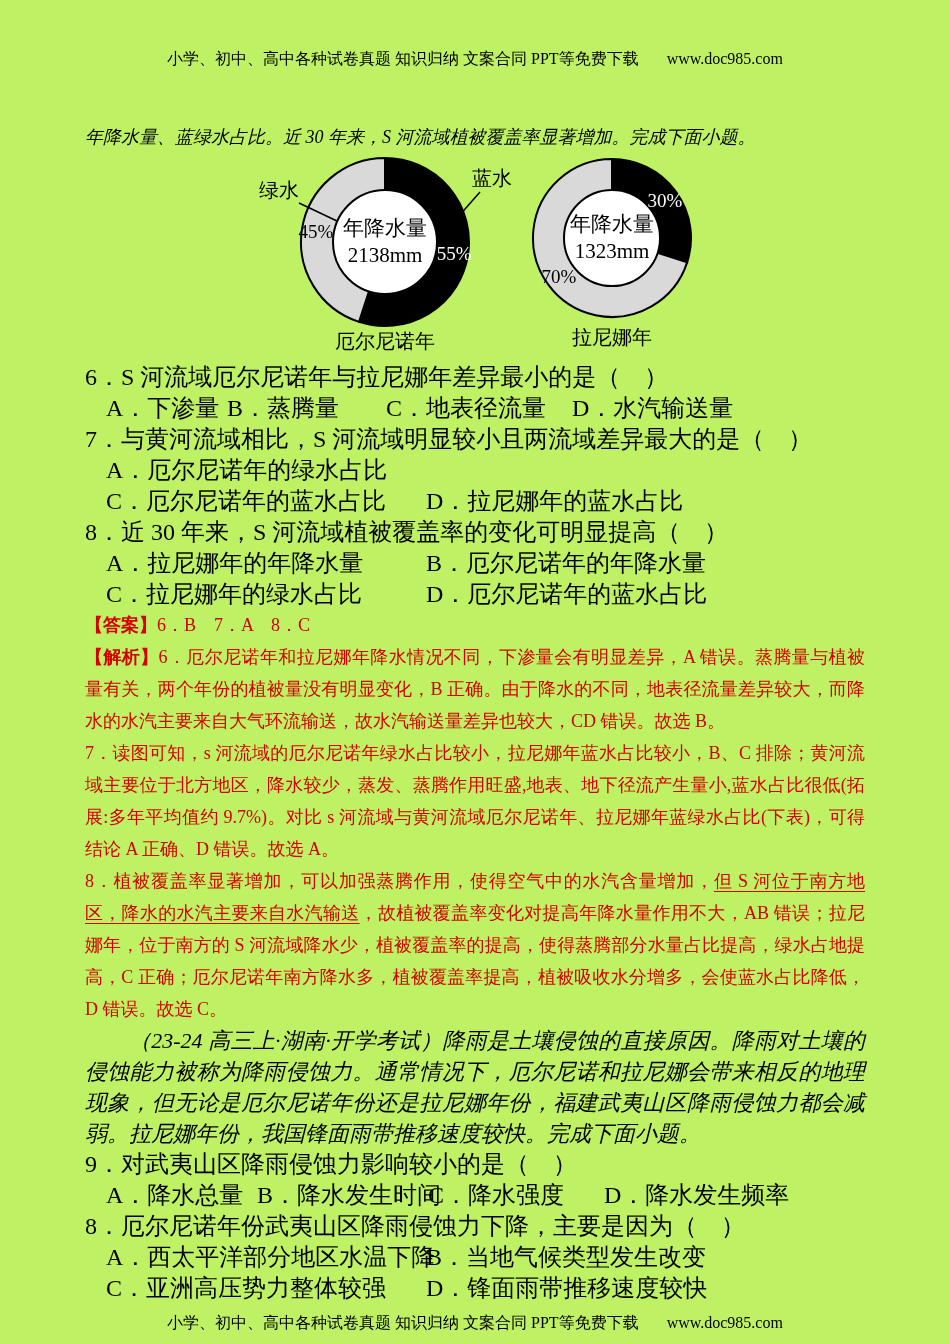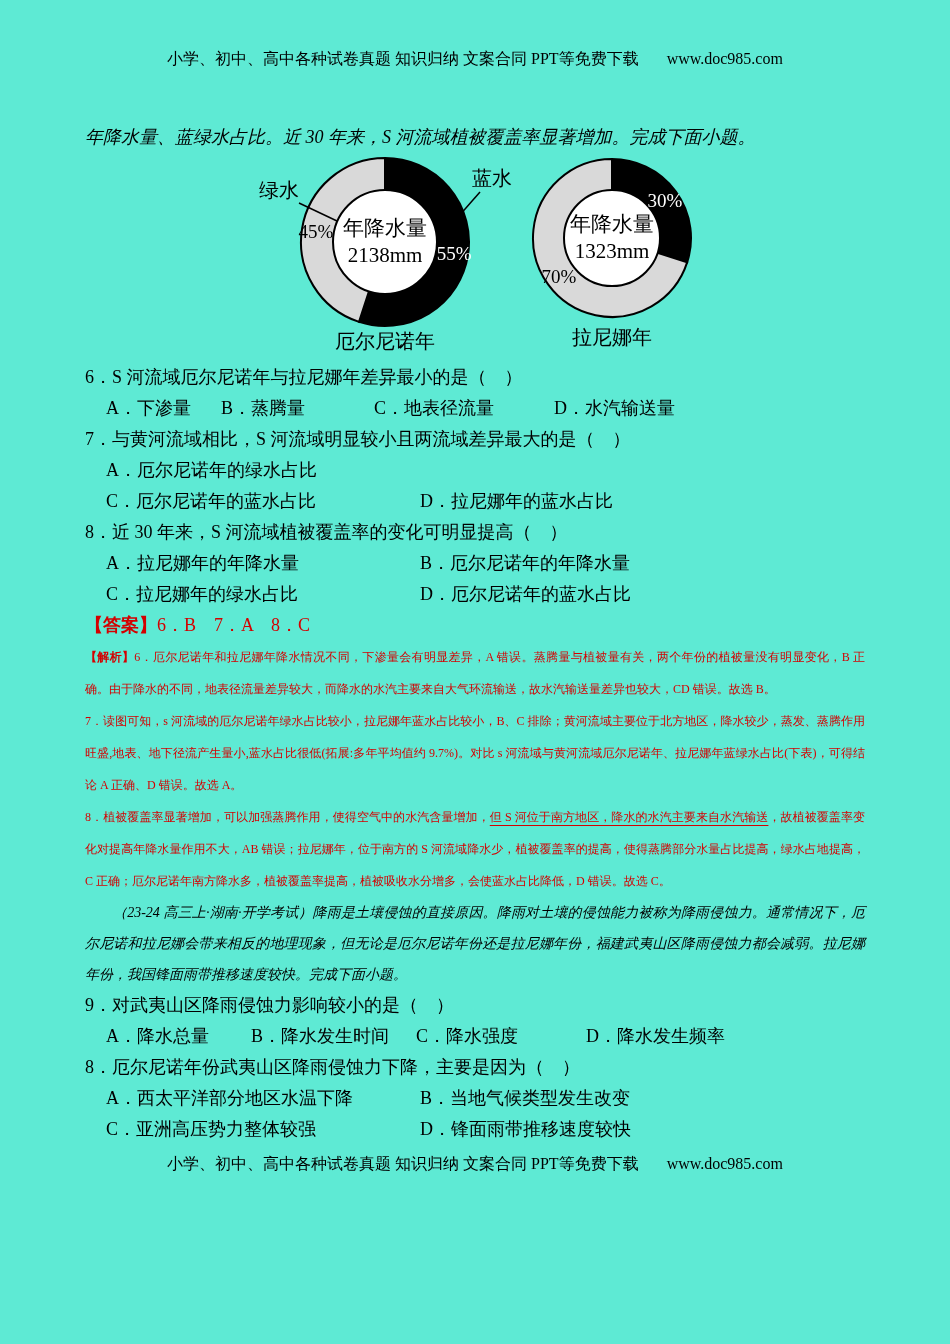--- a/index.html
+++ b/index.html
@@ -1,39 +1,39 @@
 <!DOCTYPE html>
 <html><head>
 <meta charset="utf-8">
 <style>
   html,body{margin:0;padding:0;background:#888;}
   .page{
-    width:950px;height:1344px;margin:0 auto;background:#5eead4;
+    width:950px;height:1344px;margin:0 auto;background:#bef264;
     font-family:"Liberation Serif","DejaVu Serif",serif;
     color:#000;position:relative;overflow:hidden;box-sizing:border-box;
   }
   .hdr{padding-top:48px;text-align:center;font-size:16px;line-height:22px;color:#000;}
   .hdr .gap{display:inline-block;width:28px;}
   .content{padding:0 85px 0 85px;margin-top:27px;}
   .kaiti{font-style:italic;}
   .intro{margin:54px 0 0 0;font-size:18px;line-height:26px;}
   .charts{position:relative;width:950px;height:212px;margin-left:-85px;}
   .charts svg{display:block;}
-  .qblock{font-size:18px;}
+  .qblock{font-size:24px;}
   .stem{line-height:31px;}
-  .opts{display:flex;line-height:31px;padding-left:21px;}
+  .opts{display:flex;line-height:31px;padding-left:21px;gap:6px;}
   .opts .opt{display:inline-block;white-space:nowrap;}
   .g6 .o1{width:115px;} .g6 .o2{width:153px;} .g6 .o3{width:180px;}
   .g9 .o1{width:145px;} .g9 .o2{width:165px;} .g9 .o3{width:170px;}
   .g2 .o1{width:314px;}
   .ansline{color:#d40000;font-size:18px;line-height:31px;}
   .marker{font-weight:bold;}
-  .analysis p{margin:0;color:#d40000;font-size:12px;line-height:32px;text-align:justify;}
+  .analysis p{margin:0;color:#d40000;font-size:18px;line-height:32px;text-align:justify;}
   .u{text-decoration:underline;text-underline-offset:4px;}
-  .passage{margin:0;font-size:14px;line-height:31px;text-align:justify;text-indent:2em;}
+  .passage{margin:0;font-size:22px;line-height:31px;text-align:justify;text-indent:2em;}
   .ftr{text-align:center;font-size:16px;line-height:22px;margin-top:8px;}
   .ftr .gap{display:inline-block;width:28px;}
 </style>
 </head>
 <body>
 
 <div class="page">
   <div class="hdr">
     <span>小学、初中、高中各种试卷真题 知识归纳 文案合同 PPT等免费下载</span><span class="gap"></span><span>www.doc985.com</span>
   </div>

